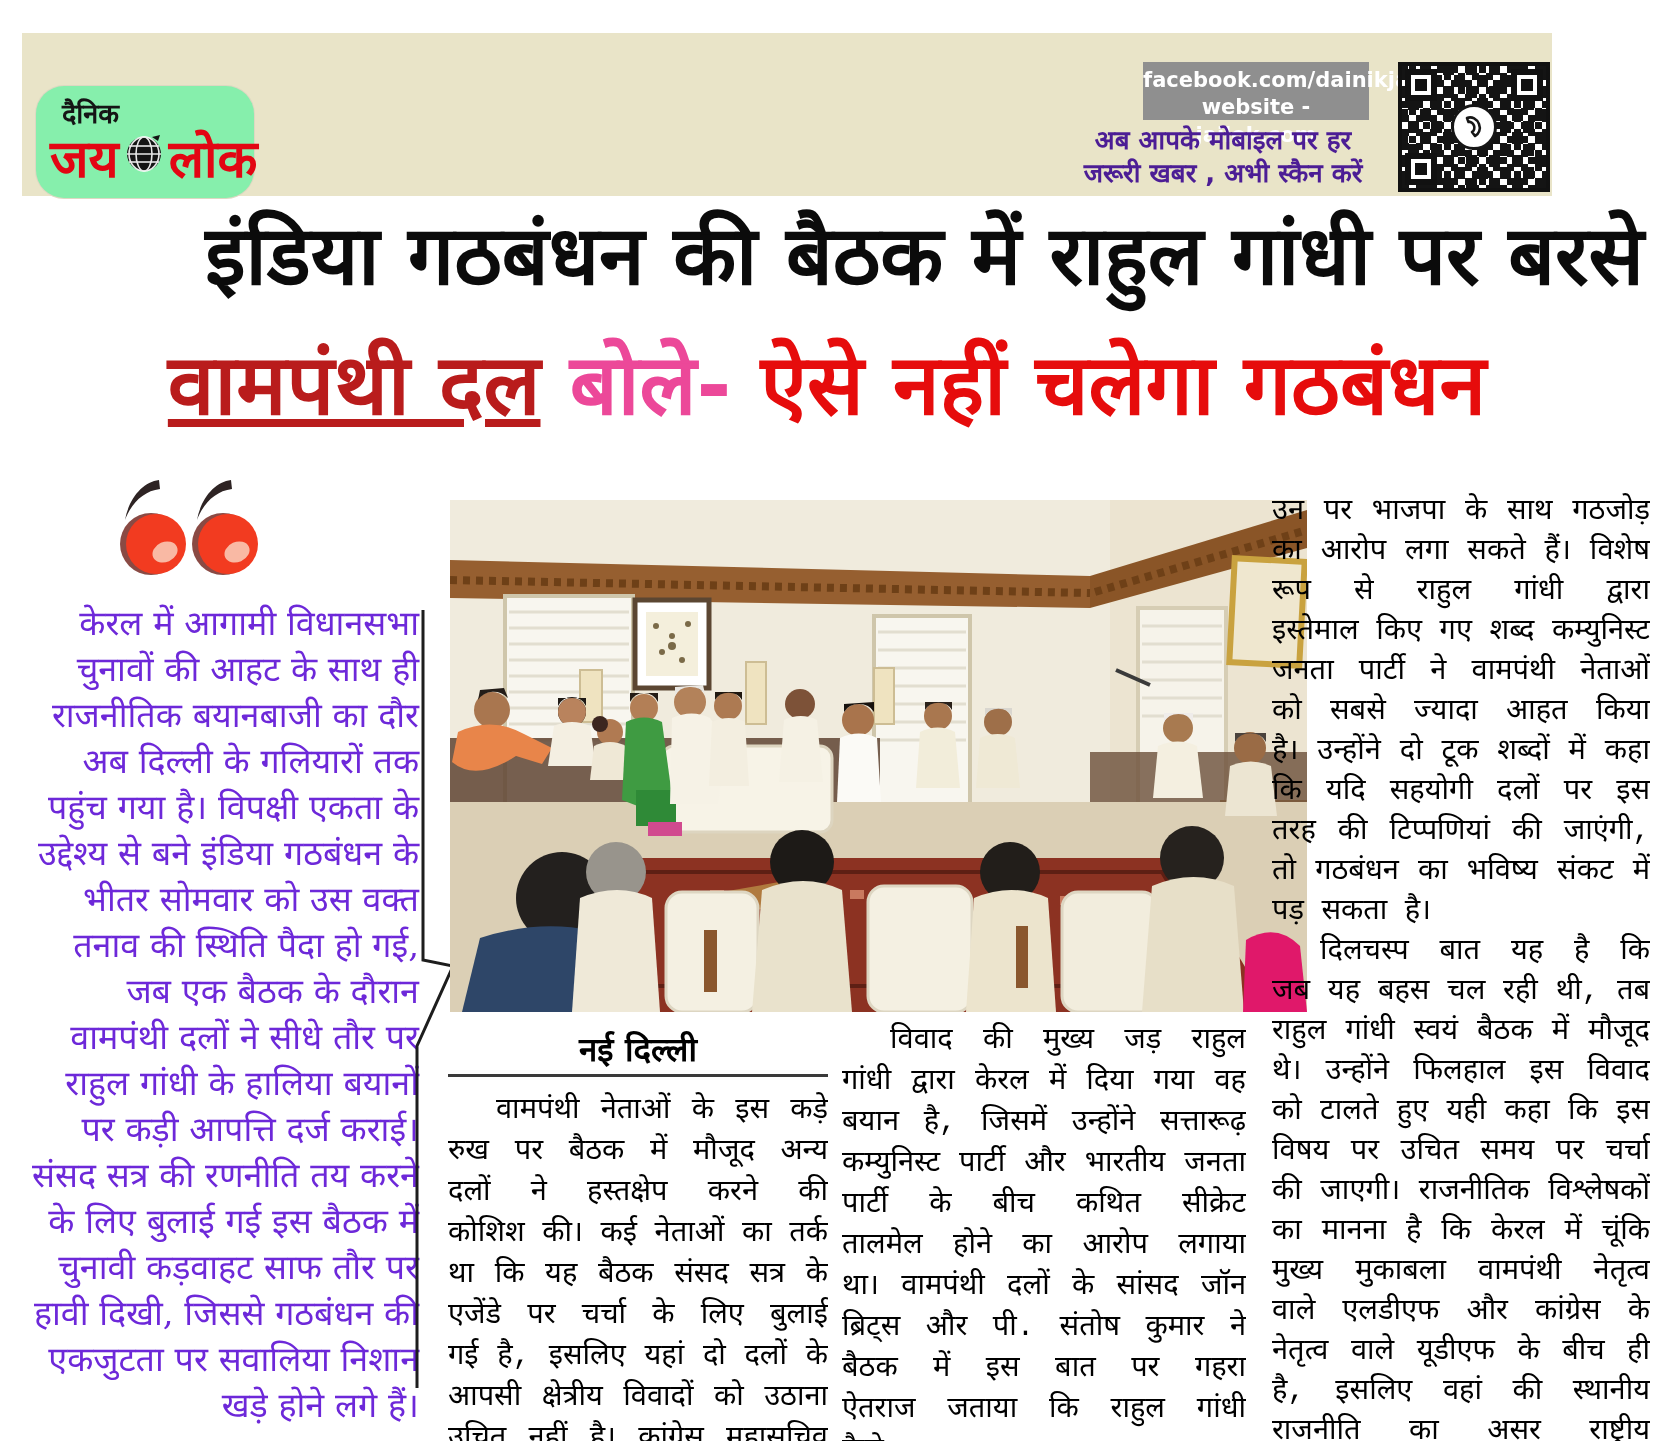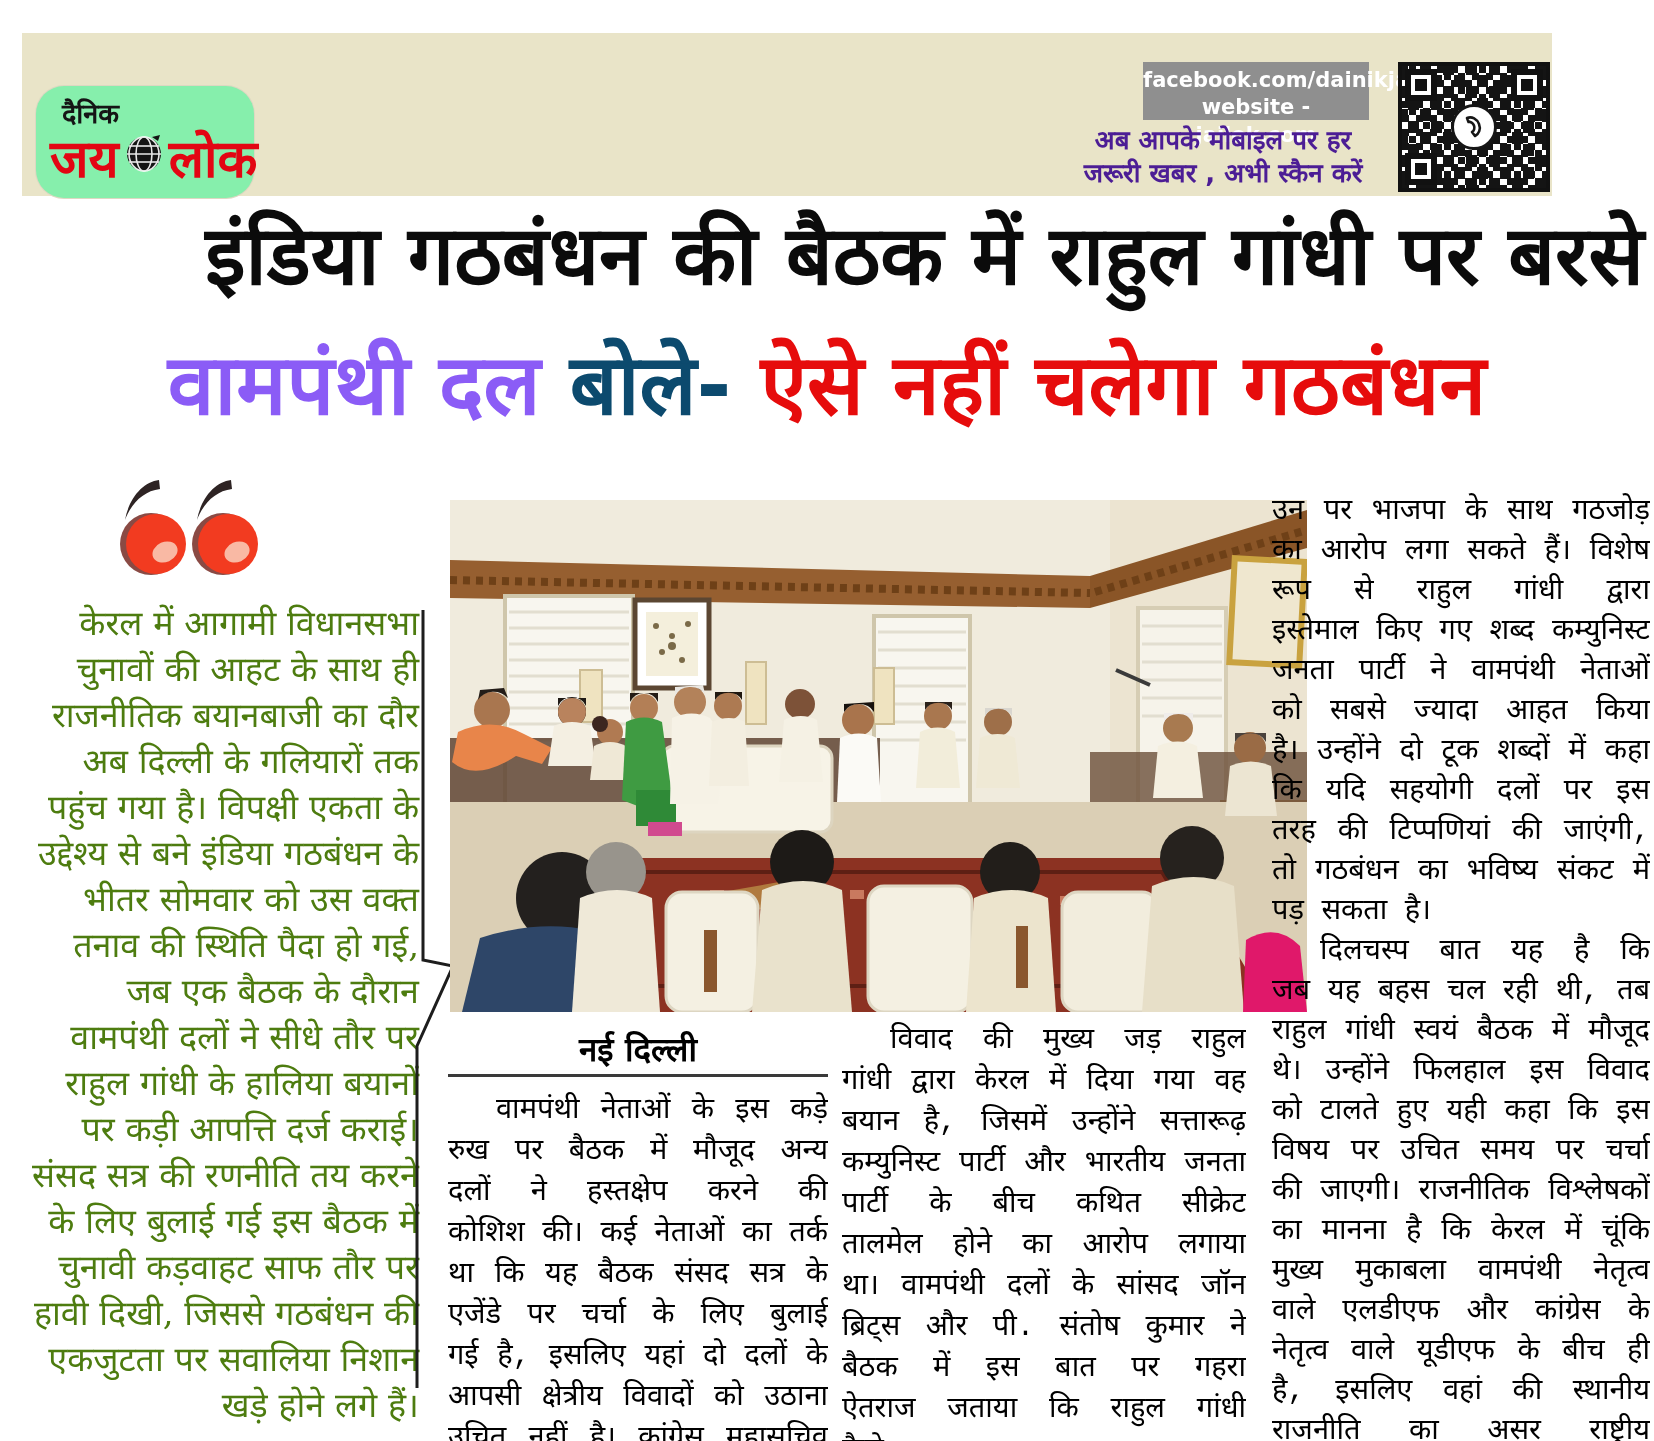--- a/index.html
+++ b/index.html
@@ -29,26 +29,26 @@
   .finder.tl{left:3px;top:3px;}  .finder.tr{right:3px;top:3px;}  .finder.bl{left:3px;bottom:3px;}
   .wa{position:absolute;left:50%;top:50%;width:46px;height:46px;margin:-23px 0 0 -23px;border-radius:50%;
       background:#fff;border:3px solid #161616;box-sizing:border-box;}
   .wa svg{position:absolute;left:4px;top:4px;}
 
   
   .h1{position:absolute;left:10px;top:208px;width:1634px;text-align:right;white-space:nowrap;
       font-size:82px;font-weight:800;color:#0b0b0b;line-height:1.18;}
   .h2{position:absolute;left:10px;top:336px;width:1634px;text-align:center;white-space:nowrap;
       font-size:84px;font-weight:800;line-height:1.18;}
-  .h2 .g{color:#8b5cf6;} .h2 .k{color:#0c4a6e;} .h2 .r{color:#e60c0c;}
+  .h2 .g{color:#b91c1c;text-decoration:underline;} .h2 .k{color:#ec4899;} .h2 .r{color:#e60c0c;}
 
   
   .quote-col{position:absolute;left:25px;top:478px;width:394px;}
   .quote-icon{display:block;margin-left:88px;}
-  .quote-text{margin-top:14px;font-size:34px;line-height:46px;font-weight:500;color:#4d7c0f;
+  .quote-text{margin-top:14px;font-size:34px;line-height:46px;font-weight:500;color:#6d28d9;
               text-align:right;font-family:"DejaVu Serif","Liberation Serif",serif;}
   .bubble{position:absolute;left:405px;top:598px;width:62px;height:800px;}
 
   
   .photo{position:absolute;left:450px;top:500px;width:857px;height:512px;overflow:hidden;background:#efe9da;}
 
   
   .artcol{position:absolute;font-size:29px;line-height:41px;text-align:justify;color:#000;
           font-family:Liberation Mono, monospace;}
   .dateline{position:absolute;left:448px;top:1026px;width:380px;text-align:center;

